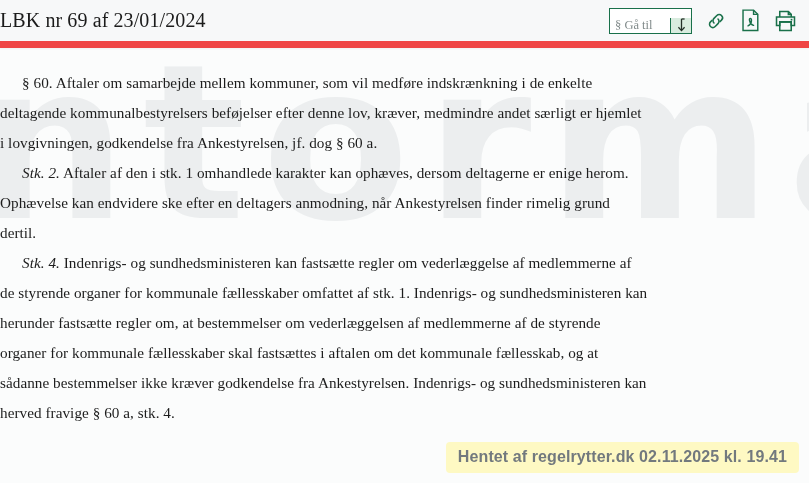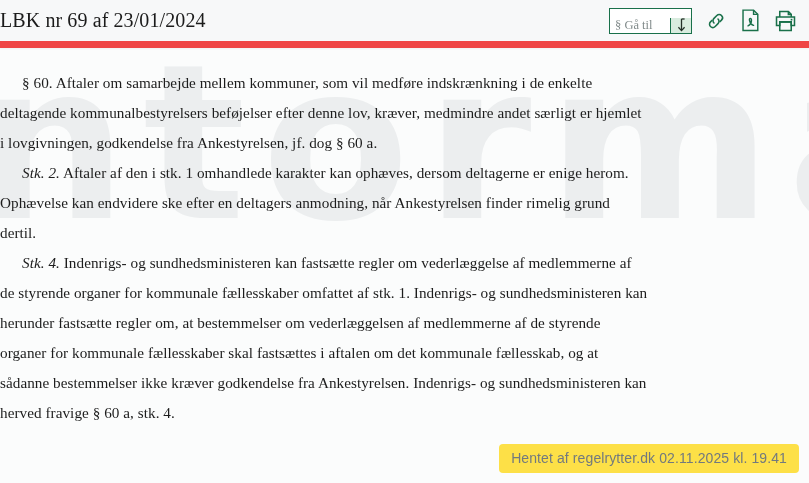--- a/index.html
+++ b/index.html
@@ -154,29 +154,30 @@
   }
   .para .sec {
     font-style: normal;
   }
 
   
   .footer-badge {
     position: absolute;
     right: 10px;
     bottom: 10px;
-    background: #fde047;
+    background: #fef9c3;
     border-radius: 4px;
     padding: 6px 12px 7px 12px;
     font-family: "Liberation Sans", sans-serif;
-    font-size: 14px;
+    font-size: 16px;
     color: #72797e;
     letter-spacing: 0.1px;
     white-space: nowrap;
     z-index: 6;
+    font-weight: bold;
   }
 </style>
 </head>
 <body>
 
 <div class="page">
 
   <div class="watermark">ntorma</div>
 
   <div class="header">

